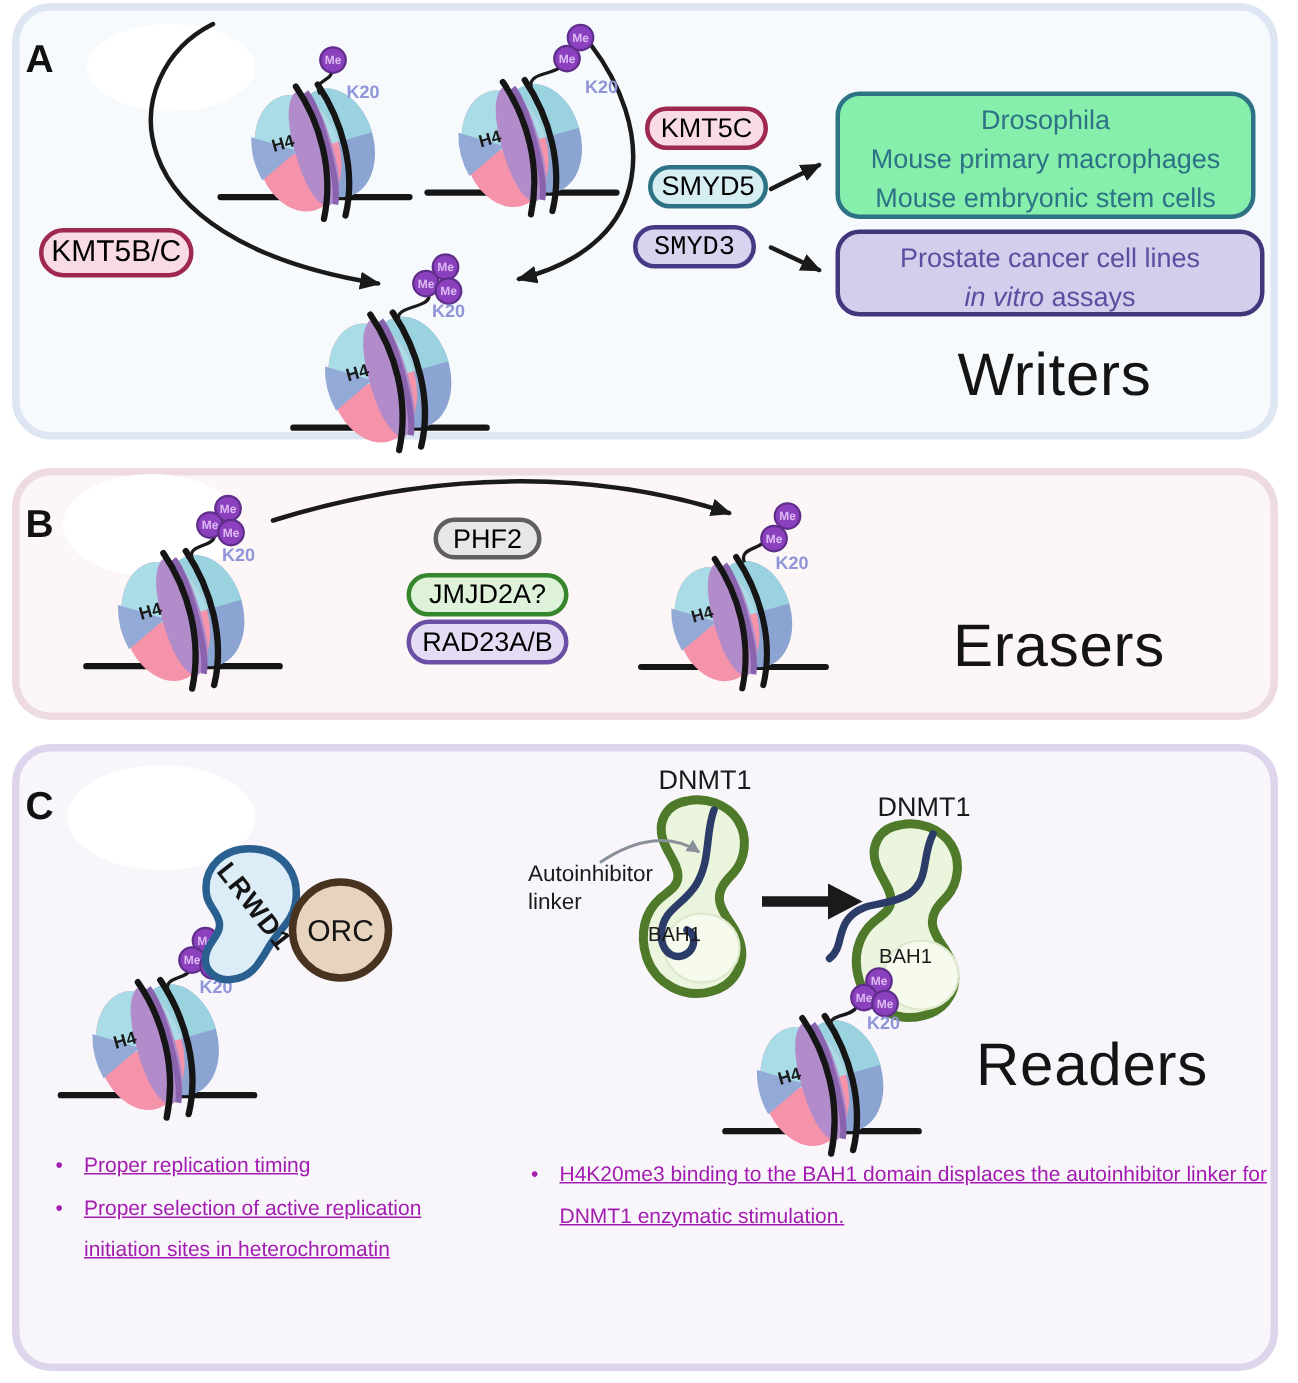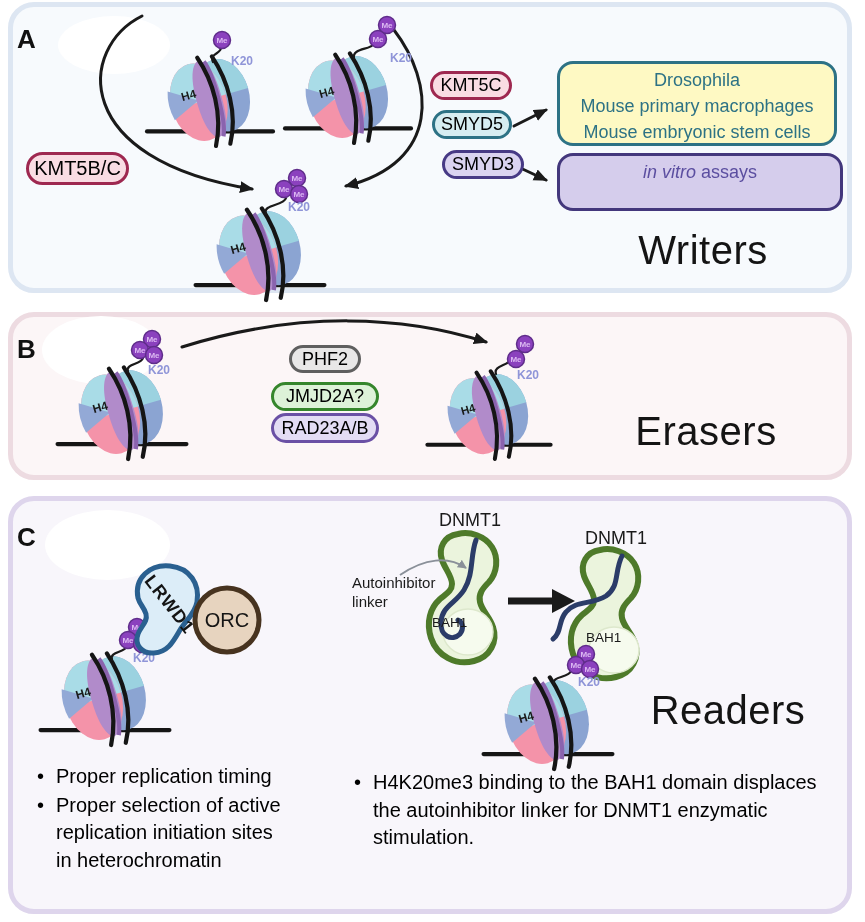--- a/index.html
+++ b/index.html
@@ -16,25 +16,25 @@
         border-radius:999px;border:3px solid;box-sizing:border-box;background:#fff;
         font-size:18px;font-weight:500;color:#000000;white-space:nowrap;}
   .pill-red{background:#f9dce3;border-color:#9e2850;}
   .pill-teal{background:#d6edf1;border-color:#2d7285;}
   .pill-purple{background:#dad3f0;border-color:#473a85;}
   .pill-gray{background:#e8e7e7;border-color:#5f5f5f;}
   .pill-green{background:#ddf2d8;border-color:#35862c;}
   .pill-violet{background:#e3dcf4;border-color:#6a50a5;}
   .ctx-box{position:absolute;border-radius:16px;border:3px solid;box-sizing:border-box;
            text-align:center;font-size:18px;font-weight:500;line-height:26px;padding-top:3px;}
-  #teal-box{background:#fef9c3;border-color:#2d7285;color:#2d7285;}
+  #teal-box{background:#86efac;border-color:#2d7285;color:#2d7285;}
   #purple-box{background:#d5cdec;border-color:#43377c;color:#5b4ea0;}
   .it{font-style:italic;margin-top:32px;}
   .small-label{position:absolute;color:#1a1a1a;}
-  .bullets{position:absolute;margin:0;padding:0;list-style:none;font-size:20px;line-height:27.5px;color:#000000;}
+  .bullets{position:absolute;margin:0;padding:0;list-style:none;font-size:14px;line-height:27.5px;color:#a21caf;text-decoration:underline;}
   .bullets li{position:relative;padding-left:23px;margin-bottom:1px;}
   .bullets li::before{content:"\2022";position:absolute;left:4px;}
   svg{position:absolute;left:0;top:0;pointer-events:none;}
   svg text{font-family:"Liberation Sans",sans-serif;}
   .dna{stroke:#151515;stroke-width:4.6;fill:none;stroke-linecap:round;}
   .chain{stroke:#1a1a1a;stroke-width:2.2;fill:none;stroke-linecap:round;}
   .arrow{stroke:#1a1a1a;stroke-width:3;fill:none;stroke-linecap:round;}
   .k20t{font-size:12px;font-weight:600;fill:#8f95d8;}
   .met{font-size:8px;font-weight:600;fill:#dcb9f2;text-anchor:middle;}
   .h4t{font-size:13px;font-weight:600;fill:#1a1a1a;}
@@ -190,28 +190,29 @@
     </g>
   </svg>
 
   <div class="panel-letter" style="left:17px;top:24px;">A</div>
   <div class="panel-letter" style="left:17px;top:334px;">B</div>
   <div class="panel-letter" style="left:17px;top:522px;">C</div>
 
   <div class="pill pill-red" style="left:26px;top:108px;width:103px;height:33px;font-size:20px;margin-top:44px;">KMT5B/C</div>
   <div class="pill pill-red" style="left:430px;top:71px;width:82px;height:29px;">KMT5C</div>
   <div class="pill pill-teal" style="left:432px;top:110px;width:80px;height:29px;">SMYD5</div>
-  <div class="pill pill-purple" style="left:442px;top:150px;width:82px;height:29px;">SMYD3</div>
+  <div class="pill pill-purple" style="left:422px;top:150px;width:82px;height:29px;font-family:Liberation Mono, monospace;">SMYD3</div>
 
   <div class="ctx-box" id="teal-box" style="left:557px;top:61px;width:280px;height:85px;">
     <div>Drosophila</div>
     <div>Mouse primary macrophages</div>
     <div>Mouse embryonic stem cells</div>
   </div>
   <div class="ctx-box" id="purple-box" style="left:557px;top:153px;width:286px;height:58px;">
+    <div>Prostate cancer cell lines</div>
     <div><span class="it">in vitro</span><span> assays</span></div>
   </div>
 
   <div class="big-title" style="left:573px;top:228px;">Writers</div>
 
   <div class="pill pill-gray" style="left:289px;top:345px;width:72px;height:28px;">PHF2</div>
   <div class="pill pill-green" style="left:271px;top:382px;width:108px;height:29px;text-align:right;">JMJD2A?</div>
   <div class="pill pill-violet" style="left:271px;top:413px;width:108px;height:30px;">RAD23A/B</div>
 
   <div class="big-title" style="left:576px;top:409px;">Erasers</div>

